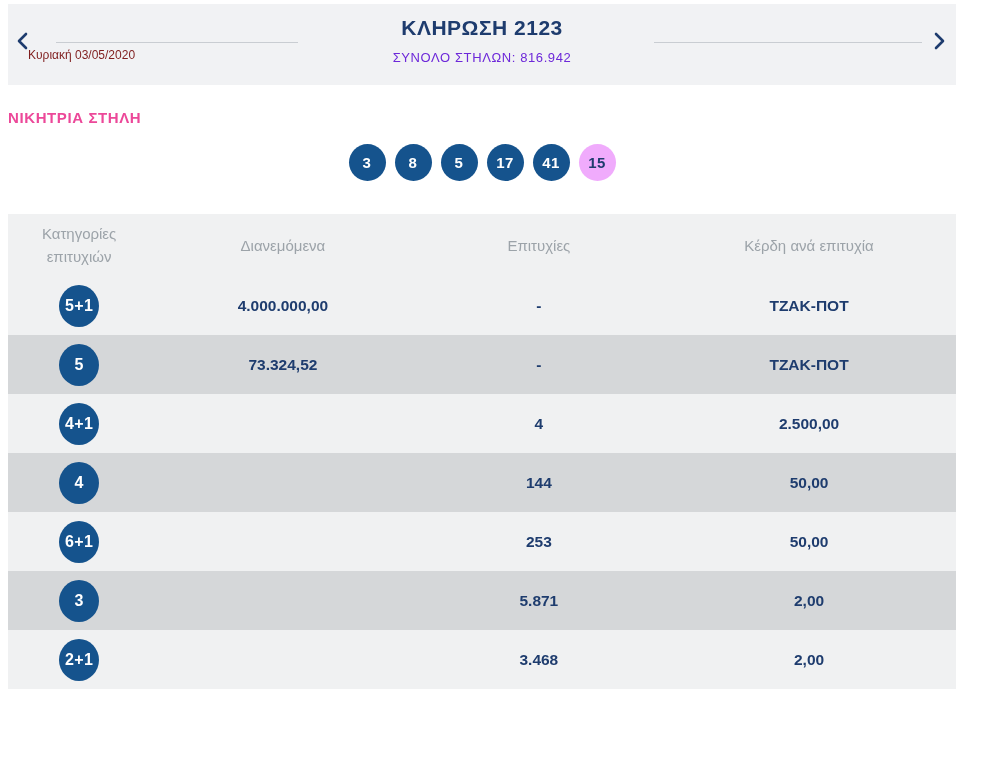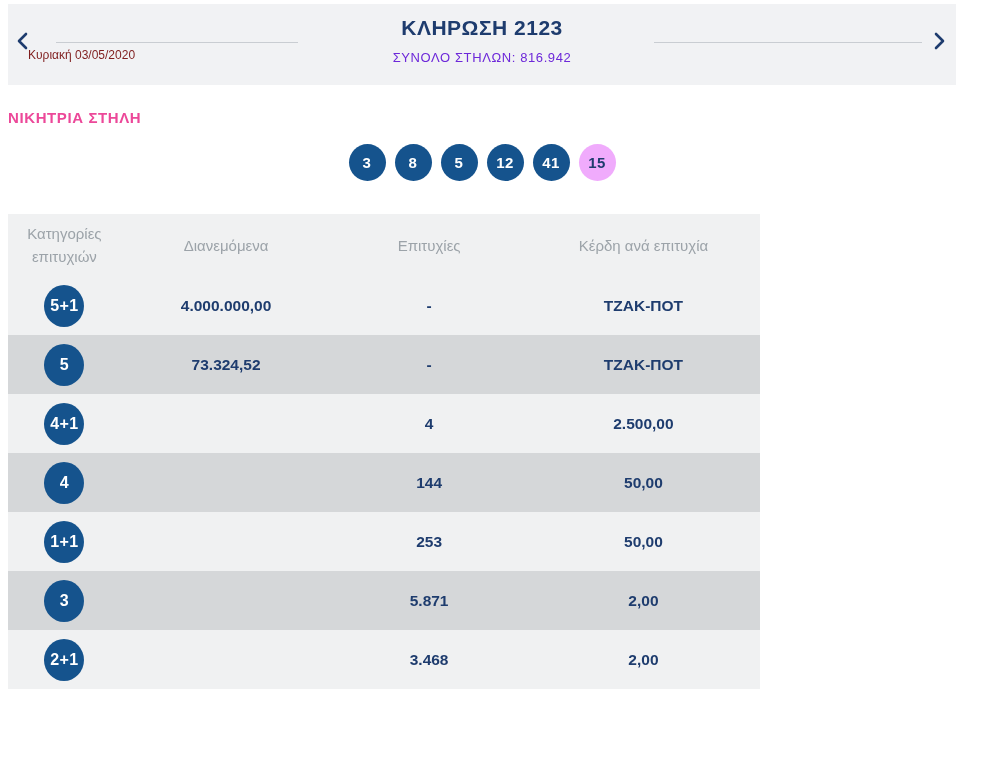--- a/index.html
+++ b/index.html
@@ -76,21 +76,21 @@
     color:#ffffff;
     font-size:15px; font-weight:bold;
     display:flex; align-items:center; justify-content:center;
     letter-spacing:0.5px;
   }
   .ball.bonus { background:#f0abfc; color:#1e3c6e; }
 
   
   table.results {
     margin-top:33px;
-    width:752px;
+    width:948px;
     border-collapse:collapse;
     table-layout:fixed;
   }
   table.results thead th {
     height:62px;
     background:#f0f1f2;
     color:#9ca3a9;
     font-size:15px; font-weight:normal;
     text-align:center; vertical-align:middle;
   }
@@ -144,21 +144,21 @@
           </svg>
         </span>
       </button>
     </div>
 
     <div class="winning-label">ΝΙΚΗΤΡΙΑ ΣΤΗΛΗ</div>
     <div class="balls">
       <span class="ball">3</span>
       <span class="ball">8</span>
       <span class="ball">5</span>
-      <span class="ball">12</span>
+      <span class="ball">17</span>
       <span class="ball">41</span>
       <span class="ball bonus">15</span>
     </div>
 
     <table class="results">
       <colgroup>
         <col style="width:15%">
           <col style="width:28%">
           <col style="width:26%">
           <col style="width:31%">
@@ -190,21 +190,21 @@
           <td>4</td>
           <td>2.500,00</td>
         </tr>
         <tr>
           <td><span class="badge">4</span></td>
           <td></td>
           <td>144</td>
           <td>50,00</td>
         </tr>
         <tr>
-          <td><span class="badge">1+1</span></td>
+          <td><span class="badge">6+1</span></td>
           <td></td>
           <td>253</td>
           <td>50,00</td>
         </tr>
         <tr>
           <td><span class="badge">3</span></td>
           <td></td>
           <td>5.871</td>
           <td>2,00</td>
         </tr>

